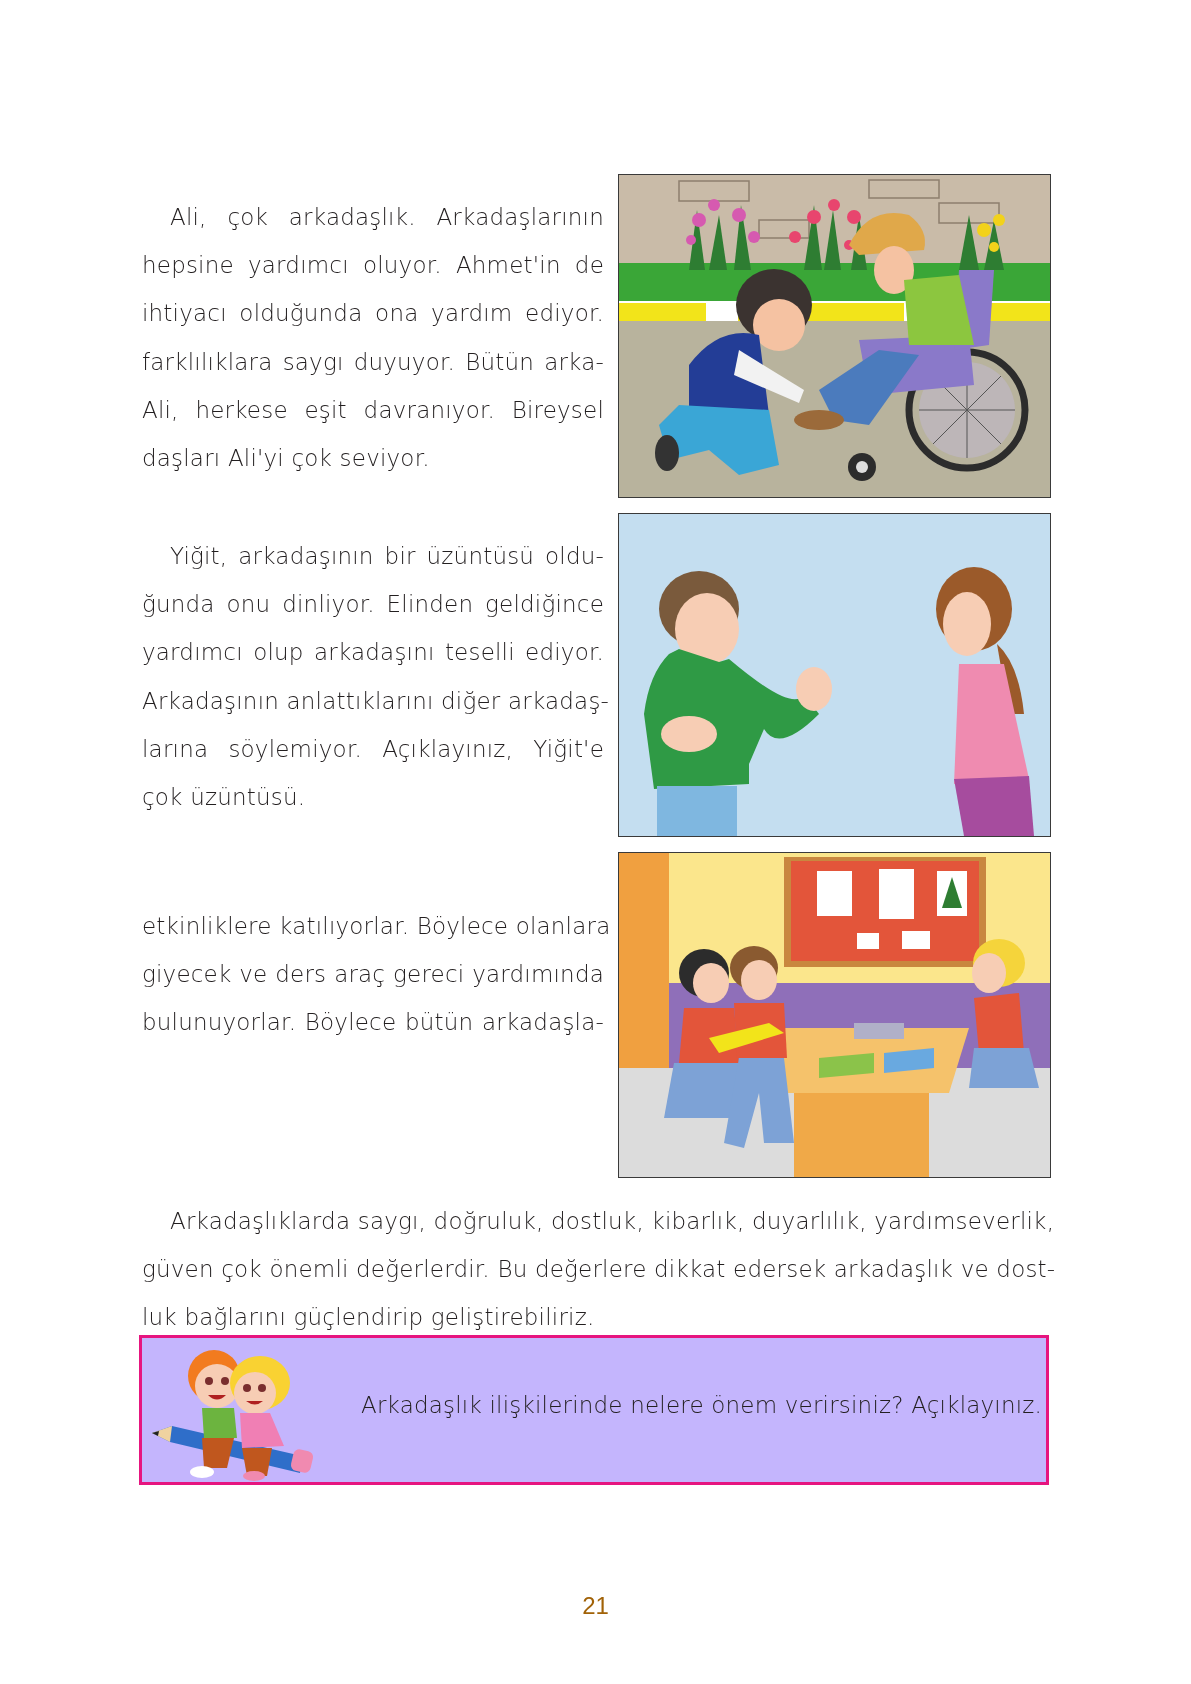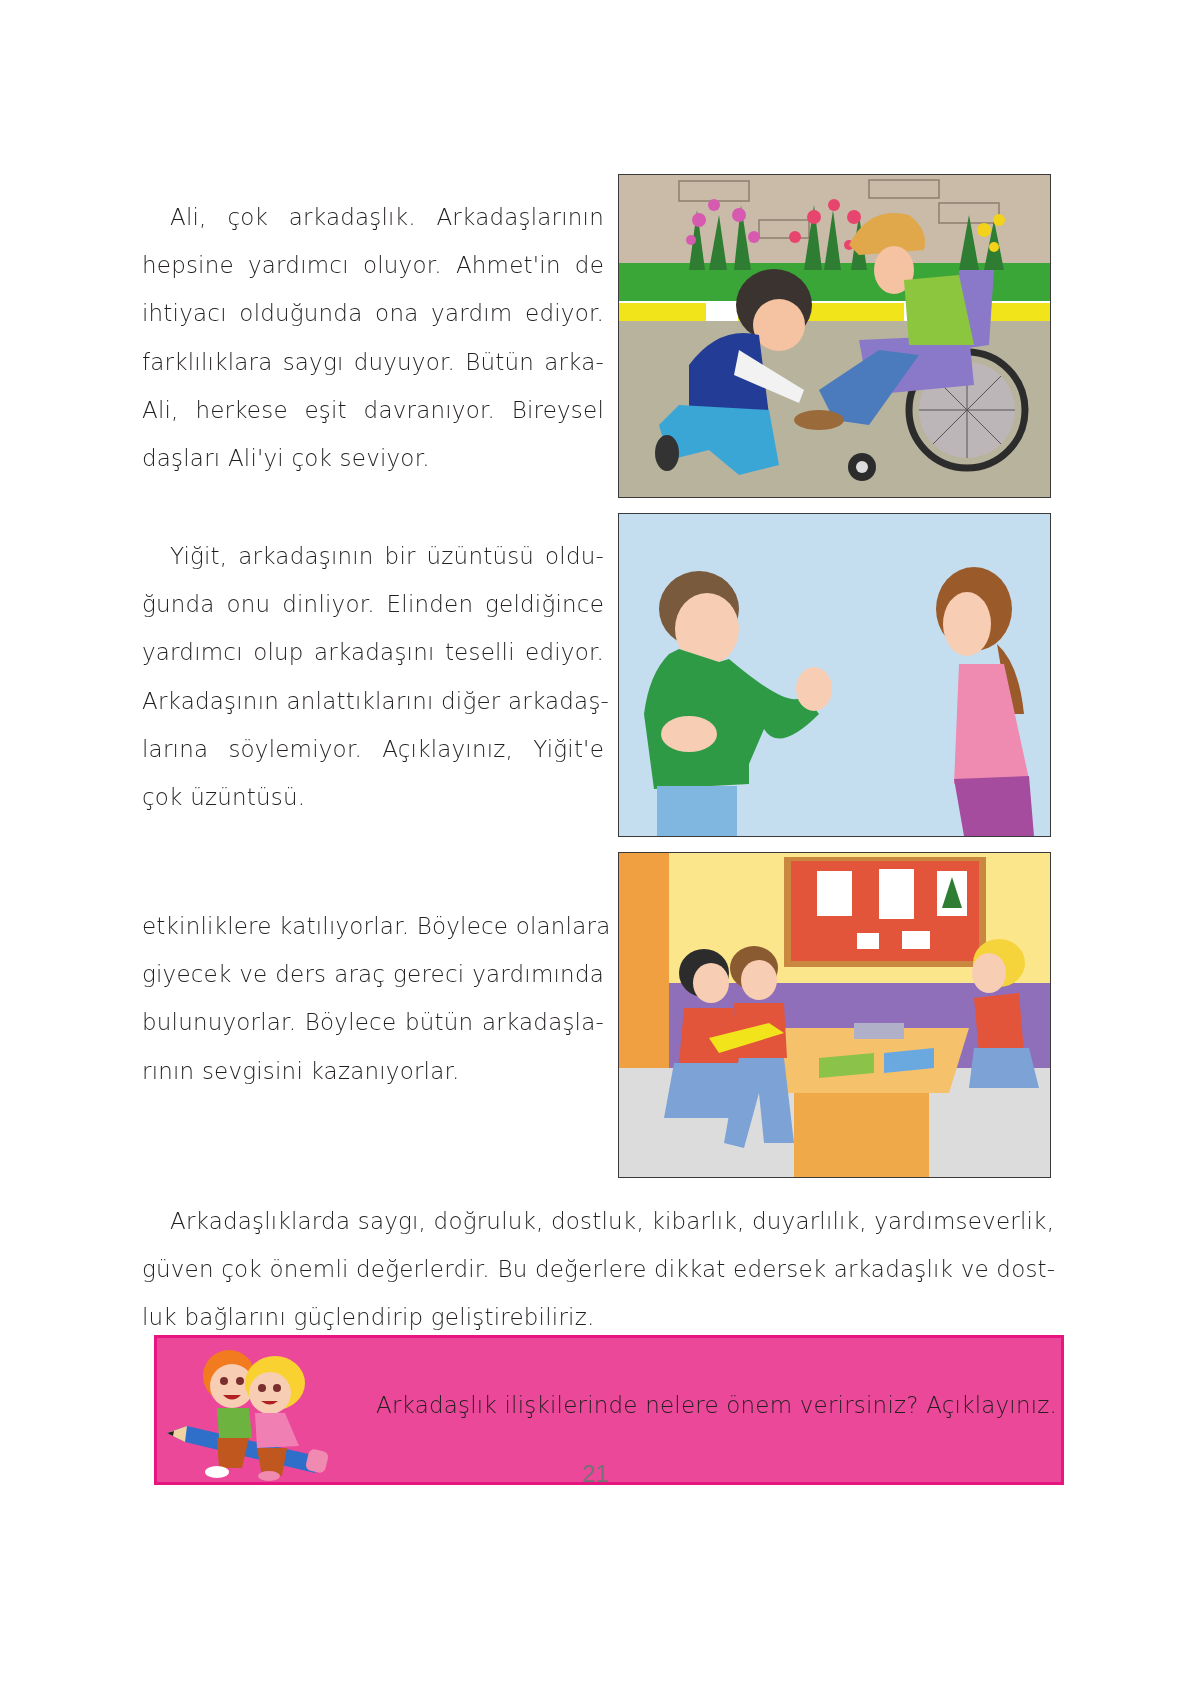--- a/index.html
+++ b/index.html
@@ -14,31 +14,31 @@
   }
   .para .line { display: block; text-align: justify; text-align-last: justify; white-space: nowrap; }
   .para .line.first { text-indent: 28px; }
   .para .line.last { text-align-last: left; }
   .wide { left: 142px; width: 907px; }
   .illus {
     position: absolute; left: 618px; width: 431px; border: 1.5px solid #3a3a3a; overflow: hidden;
   }
   .illus svg { display: block; width: 100%; height: 100%; }
   .question-box {
-    position: absolute; left: 154px; top: 1335px; width: 904px; height: 144px;
-    border: 3.5px solid #e6157f; background: #ec4899;
+    position: absolute; left: 139px; top: 1335px; width: 904px; height: 144px;
+    border: 3.5px solid #e6157f; background: #c4b5fd;
   }
   .question-text {
     position: absolute; left: 219px; top: 54px; font-size: 23px; font-weight: 300;
     white-space: nowrap; letter-spacing: 0.2px;
   }
   .kids { position: absolute; left: 0px; top: 0px; width: 190px; height: 144px; }
   .page-number {
-    position: absolute; left: 0; width: 1191px; top: 1460px; text-align: center;
-    font-family: "Liberation Sans", sans-serif; font-size: 24px; color: #737373;
+    position: absolute; left: 0; width: 1191px; top: 1592px; text-align: center;
+    font-family: "Liberation Sans", sans-serif; font-size: 24px; color: #a16207;
   }
 </style>
 </head>
 <body>
 
 <div class="para" style="top:193px;">
   <span class="line first">Ali, çok arkadaşlık. Arkadaşlarının</span>
   <span class="line">hepsine yardımcı oluyor. Ahmet'in de</span>
   <span class="line">ihtiyacı olduğunda ona yardım ediyor.</span>
   <span class="line">farklılıklara saygı duyuyor. Bütün arka-</span>
@@ -143,21 +143,20 @@
     <path d="M378 130 Q400 150 405 200 L390 200 Z" fill="#9b5a2a"></path>
     <path d="M340 150 L385 150 L410 265 L335 270 Z" fill="#ef8bb0"></path>
     <path d="M335 265 L410 262 L415 322 L345 322 Z" fill="#a64c9e"></path>
   </svg>
 </div>
 
 <div class="para" style="top:902px;">
   <span class="line">etkinliklere katılıyorlar. Böylece olanlara</span>
   <span class="line">giyecek ve ders araç gereci yardımında</span>
   <span class="line">bulunuyorlar. Böylece bütün arkadaşla-</span>
-  <span class="line last">rının sevgisini kazanıyorlar.</span>
 </div>
 
 <div class="illus" style="top:852px;height:324px;">
   <svg viewBox="0 0 431 324" preserveAspectRatio="none">
     <rect x="0" y="0" width="431" height="140" fill="#fbe68c"></rect>
     <rect x="0" y="130" width="431" height="90" fill="#8f6fb9"></rect>
     <rect x="0" y="215" width="431" height="109" fill="#dcdcdc"></rect>
     <rect x="0" y="0" width="50" height="215" fill="#f0a040"></rect>
     <rect x="165" y="4" width="202" height="110" fill="#c9873f"></rect>
     <rect x="172" y="8" width="188" height="100" fill="#e3553a"></rect>

